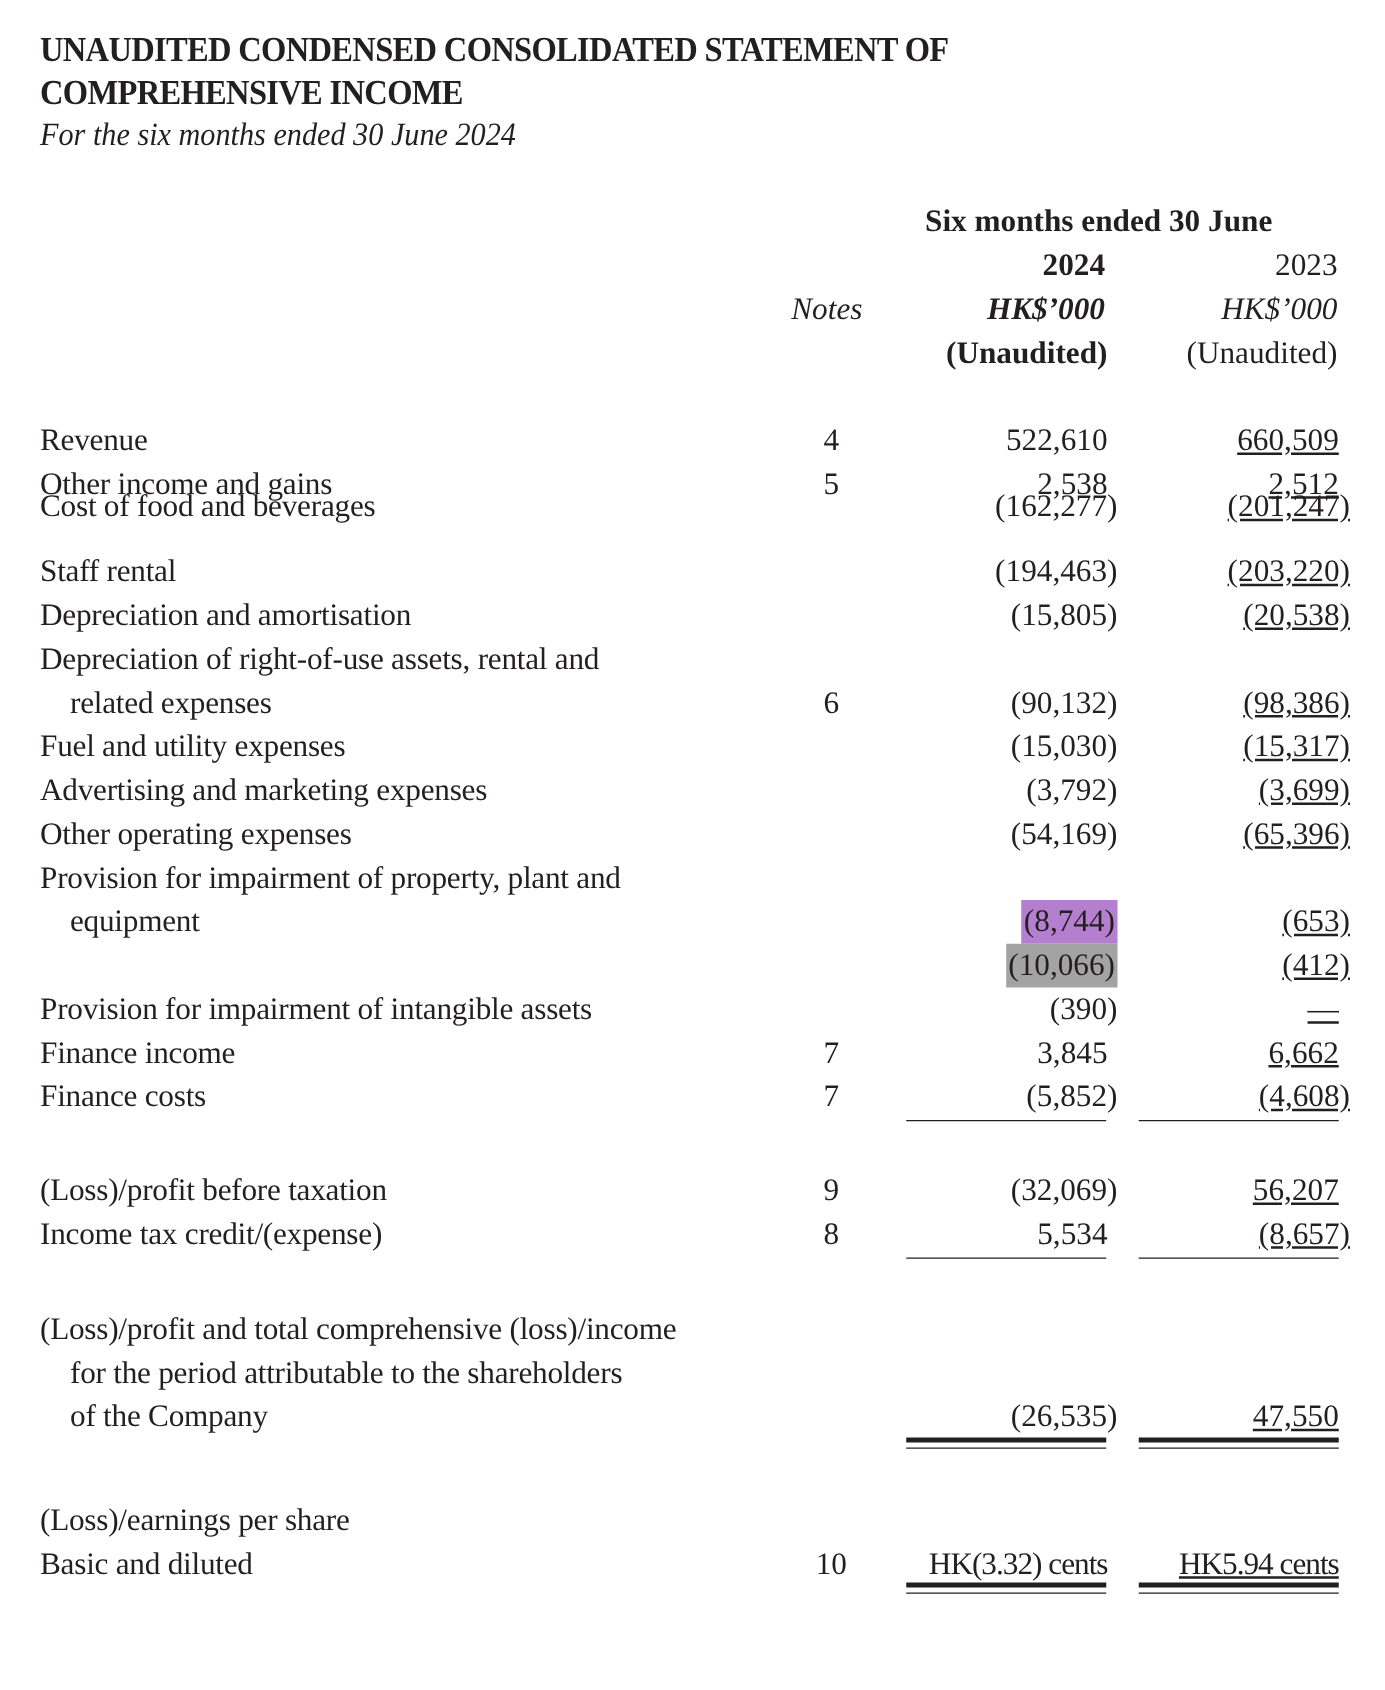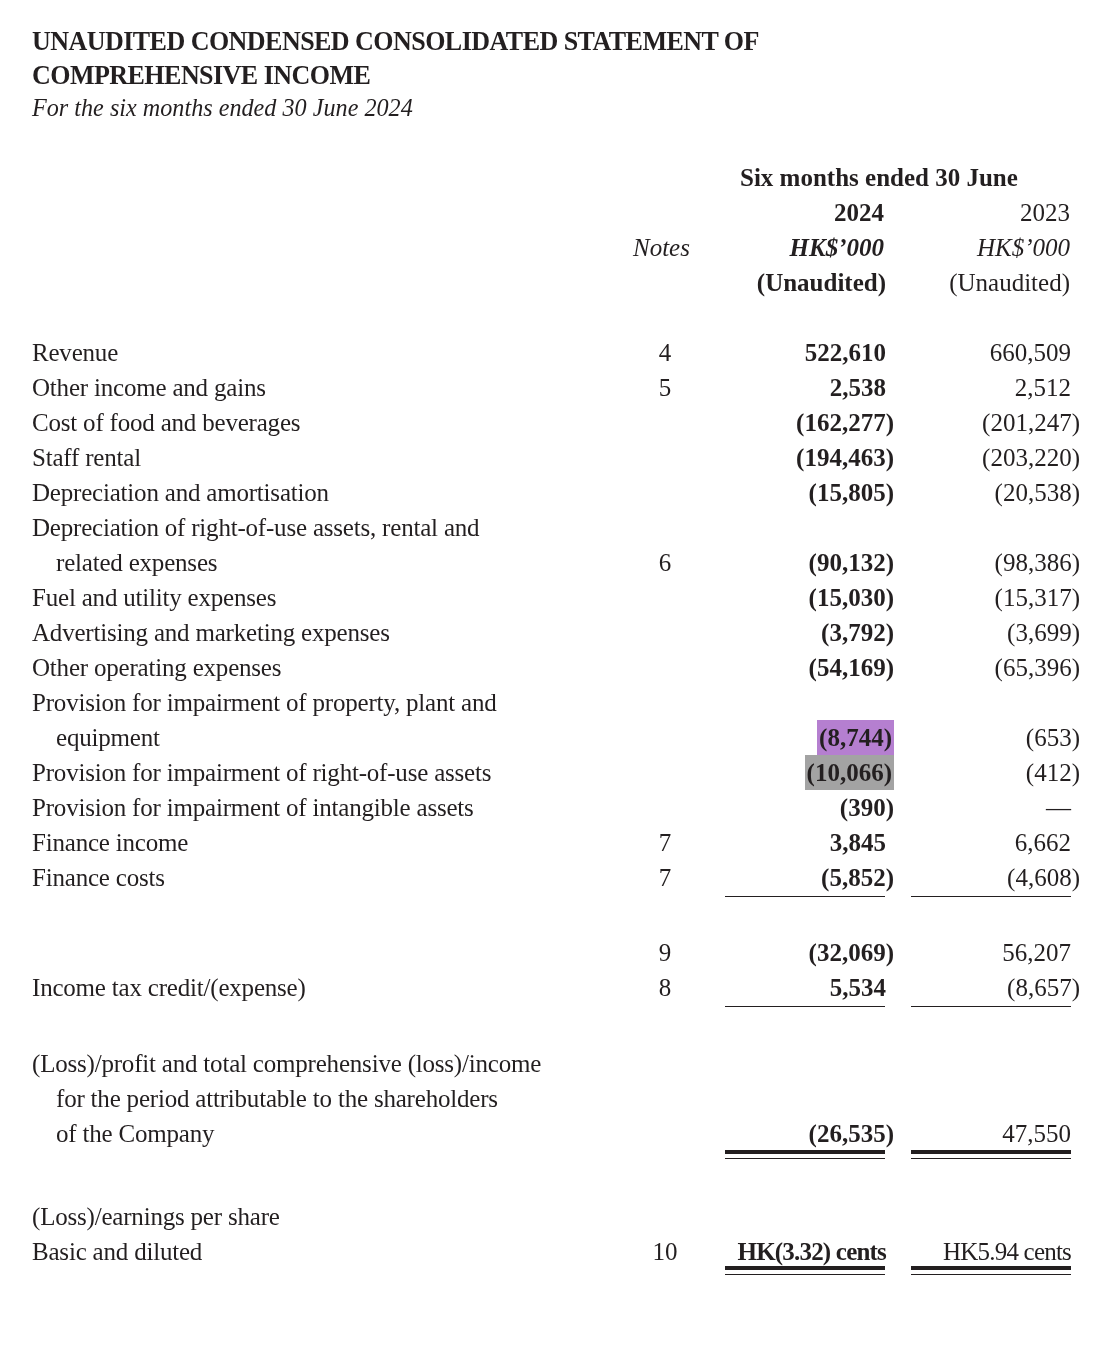--- a/index.html
+++ b/index.html
@@ -24,22 +24,22 @@
   .col24 { right: 224px; text-align: right; }
   .col23 { right: 38px; text-align: right; }
   .notes-col { left: 633px; }
   .b { font-weight: bold; }
   .i { font-style: italic; }
 
   .row { position: absolute; left: 0; width: 1108px; height: 35px; font-size: 25px; line-height: 35px; }
   .row .label { position: absolute; left: 32px; white-space: nowrap; letter-spacing: -0.2px; }
   .row .label.indent { left: 56px; }
   .row .note { position: absolute; left: 640px; width: 50px; text-align: center; }
-  .row .v24 { position: absolute; right: 214px; text-align: left; font-weight: bold; white-space: nowrap; }
-  .row .v23 { position: absolute; right: 28px; text-align: right; white-space: nowrap; }
+  .row .v24 { position: absolute; right: 214px; text-align: left; font-weight: normal; white-space: nowrap; }
+  .row .v23 { position: absolute; right: 28px; text-align: right; white-space: nowrap; text-decoration: underline; }
   .row .v24.np { right: 222px; }
   .row .v23.np { right: 37px; }
   .hl { background: #b57fd0; padding: 0 2px; }
 
   .line { position: absolute; height: 1px; background: #231f20; }
   .thick { position: absolute; height: 4px; background: #231f20; }
 </style>
 </head>
 <body>
 
@@ -68,21 +68,21 @@
     <span class="note">4</span>
     <span class="v24 np">522,610</span>
     <span class="v23 np">660,509</span>
   </div>
   <div class="row" style="top:370px">
     <span class="label">Other income and gains</span>
     <span class="note">5</span>
     <span class="v24 np">2,538</span>
     <span class="v23 np">2,512</span>
   </div>
-  <div class="row" style="top:405px">
+  <div class="row" style="top:388px">
     <span class="label">Cost of food and beverages</span>
     <span class="v24">(162,277)</span>
     <span class="v23">(201,247)</span>
   </div>
   <div class="row" style="top:440px">
     <span class="label">Staff rental</span>
     <span class="v24">(194,463)</span>
     <span class="v23">(203,220)</span>
   </div>
   <div class="row" style="top:475px">
@@ -116,21 +116,20 @@
   </div>
   <div class="row" style="top:685px">
     <span class="label">Provision for impairment of property, plant and</span>
   </div>
   <div class="row" style="top:720px">
     <span class="label indent">equipment</span>
     <span class="v24 hl" style="background: rgb(181, 127, 208);">(8,744)</span>
     <span class="v23">(653)</span>
   </div>
   <div class="row" style="top:755px">
-    <span class="label">Provision for impairment of right-of-use assets</span>
     <span class="v24 hl" style="background: #a3a3a3;">(10,066)</span>
     <span class="v23">(412)</span>
   </div>
   <div class="row" style="top:790px">
     <span class="label">Provision for impairment of intangible assets</span>
     <span class="v24">(390)</span>
     <span class="v23 np">—</span>
   </div>
   <div class="row" style="top:825px">
     <span class="label">Finance income</span>
@@ -141,20 +140,21 @@
   <div class="row" style="top:860px">
     <span class="label">Finance costs</span>
     <span class="note">7</span>
     <span class="v24">(5,852)</span>
     <span class="v23">(4,608)</span>
   </div>
   <div class="line" style="top:896px;left:725px;width:160px"></div>
   <div class="line" style="top:896px;left:911px;width:160px"></div>
 
   <div class="row" style="top:935px">
+    <span class="label">(Loss)/profit before taxation</span>
     <span class="note">9</span>
     <span class="v24">(32,069)</span>
     <span class="v23 np">56,207</span>
   </div>
   <div class="row" style="top:970px">
     <span class="label">Income tax credit/(expense)</span>
     <span class="note">8</span>
     <span class="v24 np">5,534</span>
     <span class="v23">(8,657)</span>
   </div>

